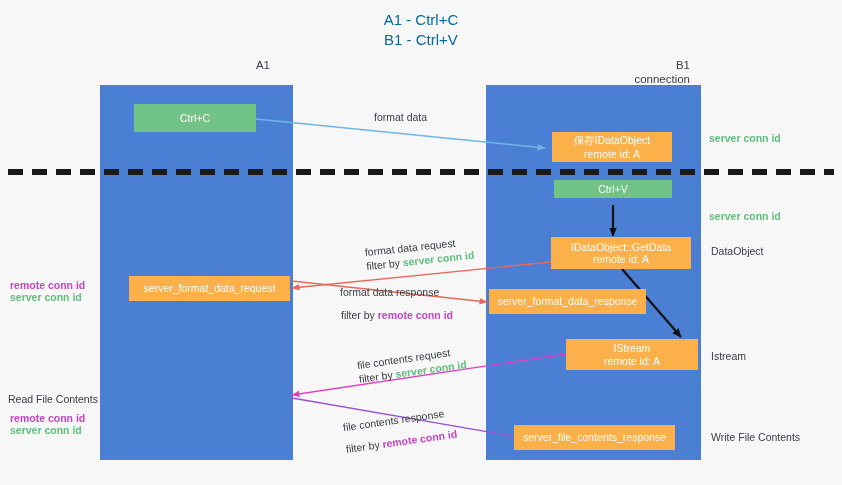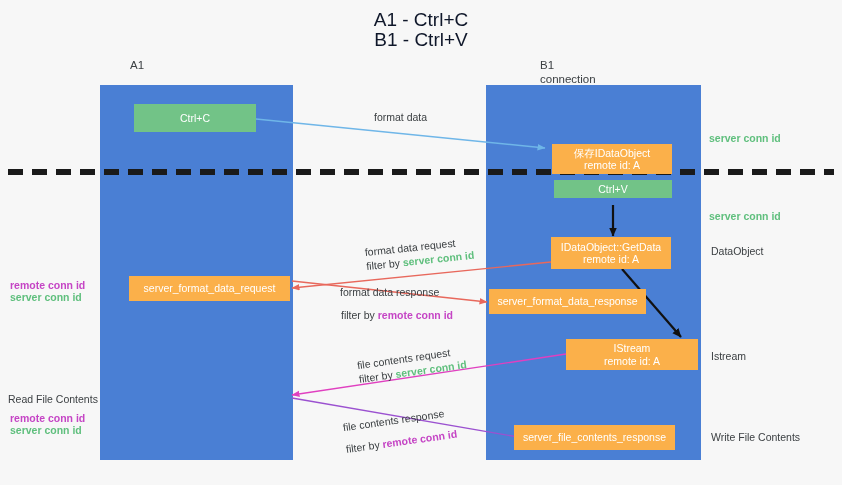--- a/index.html
+++ b/index.html
@@ -9,26 +9,26 @@
     font-family:"Liberation Sans","DejaVu Sans",sans-serif;
     overflow:hidden;
     position:relative;
   }
   #stage{position:absolute;left:0;top:0;width:842px;height:485px;}
   .abs{position:absolute;}
 
   
   .title{
     left:0;top:10px;width:842px;text-align:center;
-    font-size:19px;color:#0f172a;line-height:20px;
+    font-size:15px;color:#0369a1;line-height:20px;
   }
 
   
   .lane-head{
-    text-align:left;font-size:11.5px;color:#3c4043;line-height:14px;
+    text-align:right;font-size:11.5px;color:#3c4043;line-height:14px;
   }
 
   
   .lane{background:#4a7fd4;}
 
   
   .box{
     box-sizing:border-box;
     display:flex;align-items:center;justify-content:center;
     flex-direction:column;
@@ -113,30 +113,30 @@
 
   <div class="abs box orange" style="left:129px;top:276px;width:161px;height:25px;">
     <span>server_format_data_request</span>
   </div>
 
   <div class="abs box green" style="left:134px;top:104px;width:122px;height:28px;">
     <span>Ctrl+C</span>
   </div>
 
 
-  <div class="abs box orange" style="left:552px;top:144px;width:120px;height:30px;">
+  <div class="abs box orange" style="left:552px;top:132px;width:120px;height:30px;justify-content:space-between;">
     <span>保存IDataObject</span>
     <span>remote id: A</span>
   </div>
 
   <div class="abs box green" style="left:554px;top:180px;width:118px;height:18px;">
     <span>Ctrl+V</span>
   </div>
 
-  <div class="abs box orange" style="left:551px;top:237px;width:120px;height:32px;">
+  <div class="abs box orange" style="left:551px;top:237px;width:140px;height:32px;">
     <span>IDataObject::GetData</span>
     <span>remote id: A</span>
   </div>
 
   <div class="abs box orange" style="left:566px;top:339px;width:132px;height:31px;">
     <span>IStream</span>
     <span>remote id: A</span>
   </div>
 
   <div class="abs box orange" style="left:489px;top:289px;width:157px;height:25px;">

